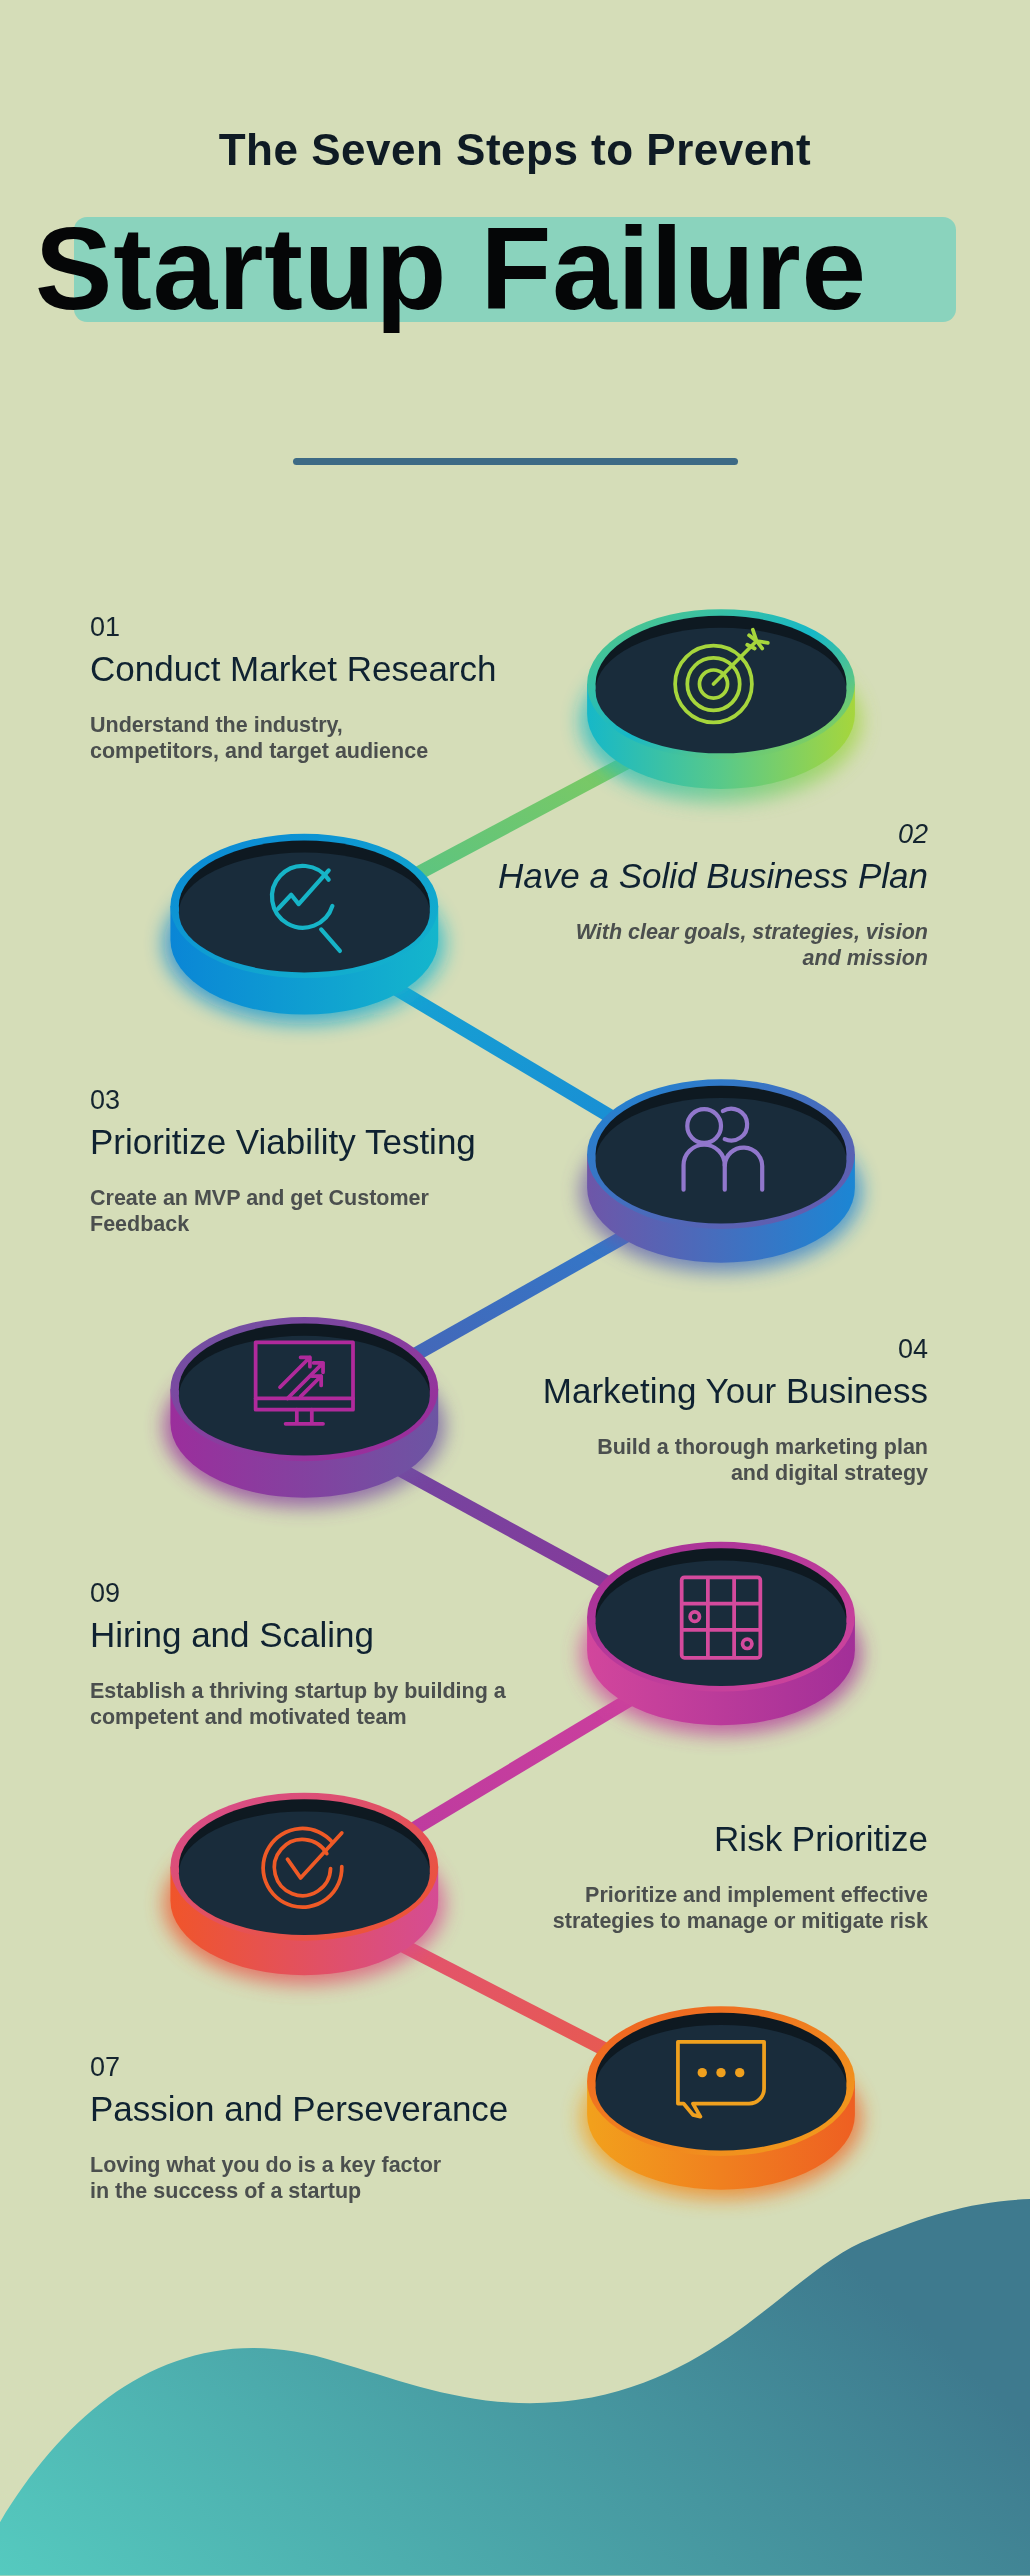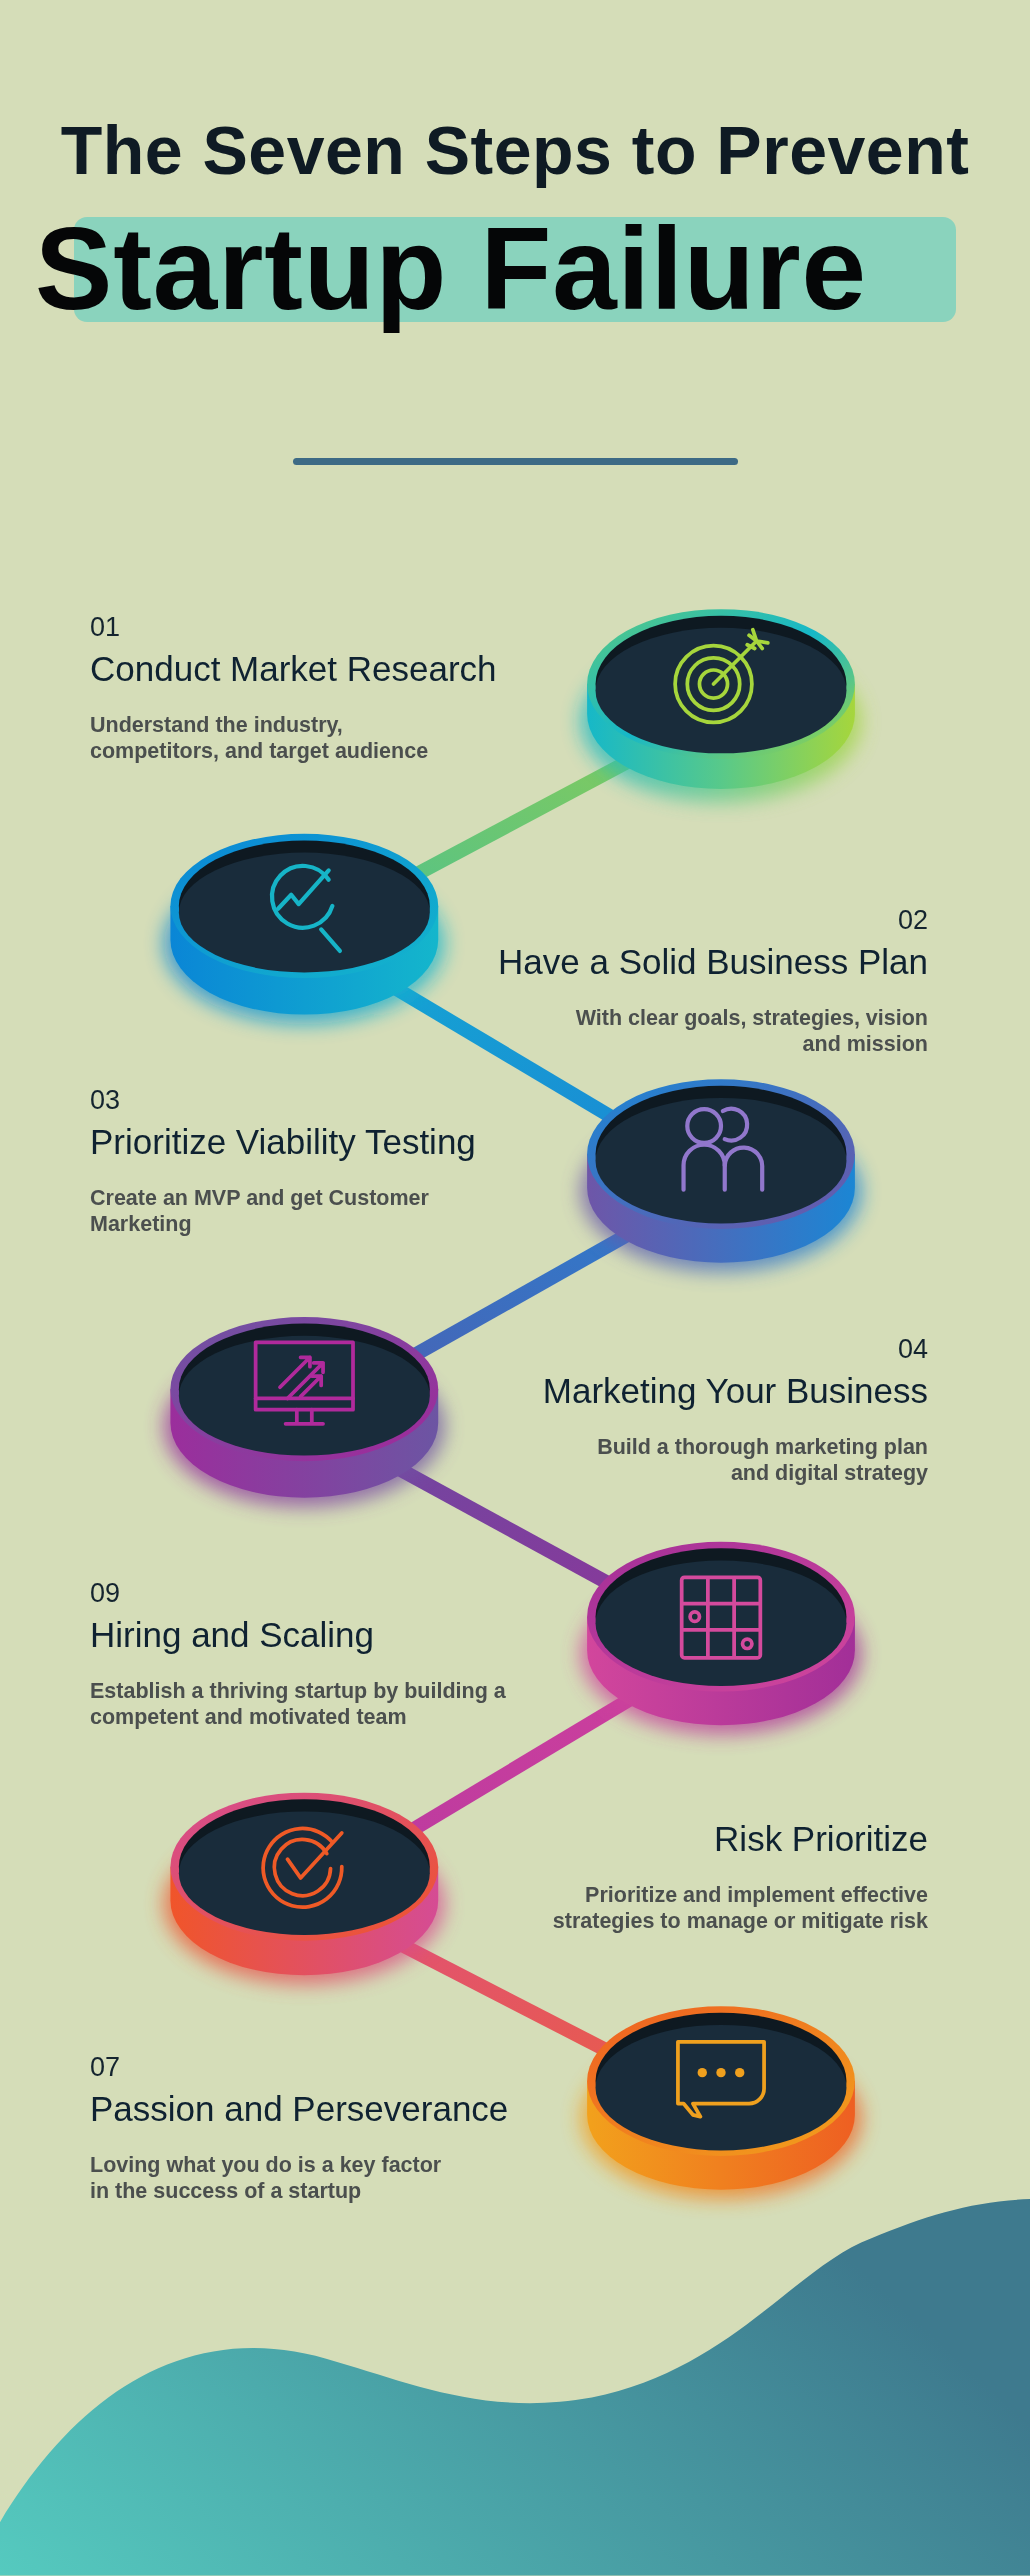--- a/index.html
+++ b/index.html
@@ -5,21 +5,21 @@
   html, body { margin: 0; padding: 0; }
   body {
     width: 1030px; height: 2576px; position: relative; overflow: hidden;
     background: #d5ddb8;
     font-family: "Liberation Sans", "DejaVu Sans", sans-serif;
     color: #0e1c26;
   }
   .abs { position: absolute; }
   #subtitle {
     left: 0; width: 1030px; top: 120px; text-align: center;
-    font-size: 68px; font-weight: 700; letter-spacing: 0.5px; color: #0f1b24;
+    font-size: 44px; font-weight: 700; letter-spacing: 0.5px; color: #0f1b24;
     line-height: 60px;
   }
   #highlight-box {
     left: 74px; top: 217px; width: 882px; height: 105px;
     background: #8ad3bd; border-radius: 13px;
   }
   #main-title {
     left: 0; width: 902px; top: 199px; text-align: center;
     font-size: 116px; font-weight: 700; color: #050607; line-height: 141px;
     letter-spacing: 0.9px;
@@ -257,32 +257,32 @@
   </g>
 </svg>
 
 <div class="step left" style="top:611px;">
   <div class="num">01</div>
   <div class="title">Conduct Market Research</div>
   <div class="desc">Understand the industry,
 competitors, and target audience</div>
 </div>
 
-<div class="step right" style="top:904px;">
+<div class="step right" style="top:818px;font-style:italic;">
   <div class="num">02</div>
   <div class="title">Have a Solid Business Plan</div>
   <div class="desc">With clear goals, strategies, vision
 and mission</div>
 </div>
 
 <div class="step left" style="top:1084px;">
   <div class="num">03</div>
   <div class="title">Prioritize Viability Testing</div>
   <div class="desc">Create an MVP and get Customer
-Marketing</div>
+Feedback</div>
 </div>
 
 <div class="step right" style="top:1333px;">
   <div class="num">04</div>
   <div class="title">Marketing Your Business</div>
   <div class="desc">Build a thorough marketing plan
 and digital strategy</div>
 </div>
 
 <div class="step left" style="top:1577px;">

